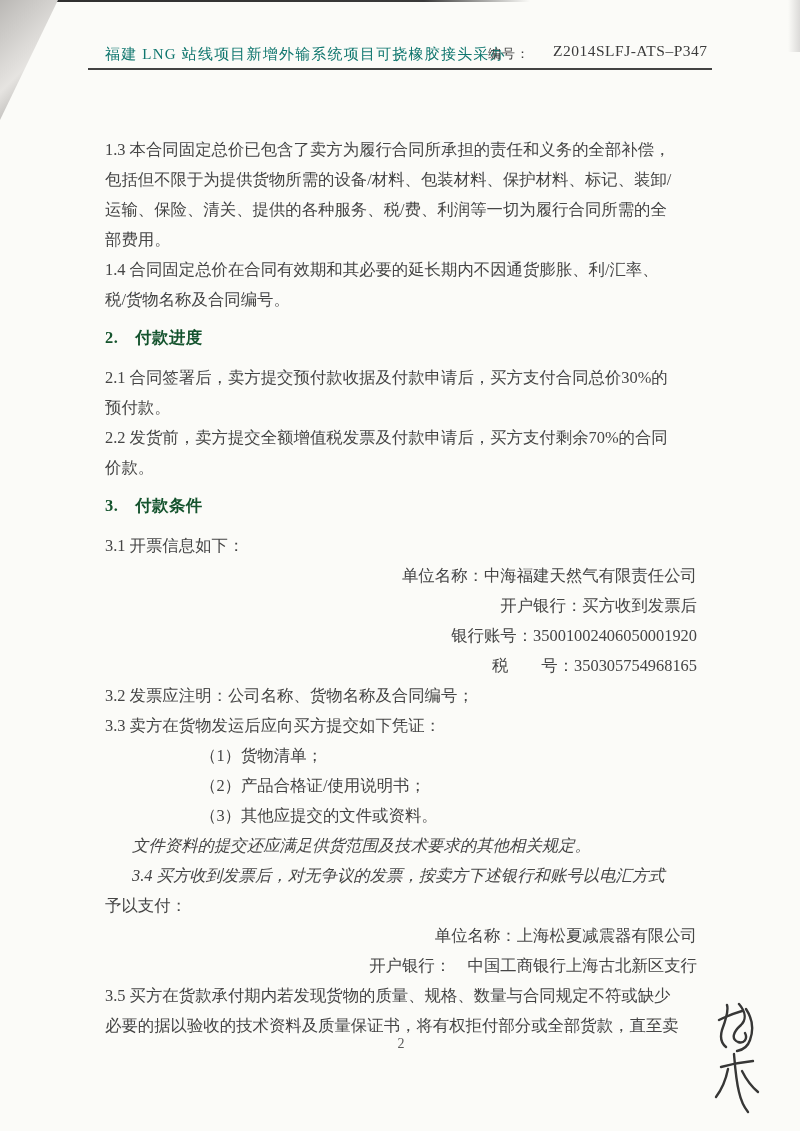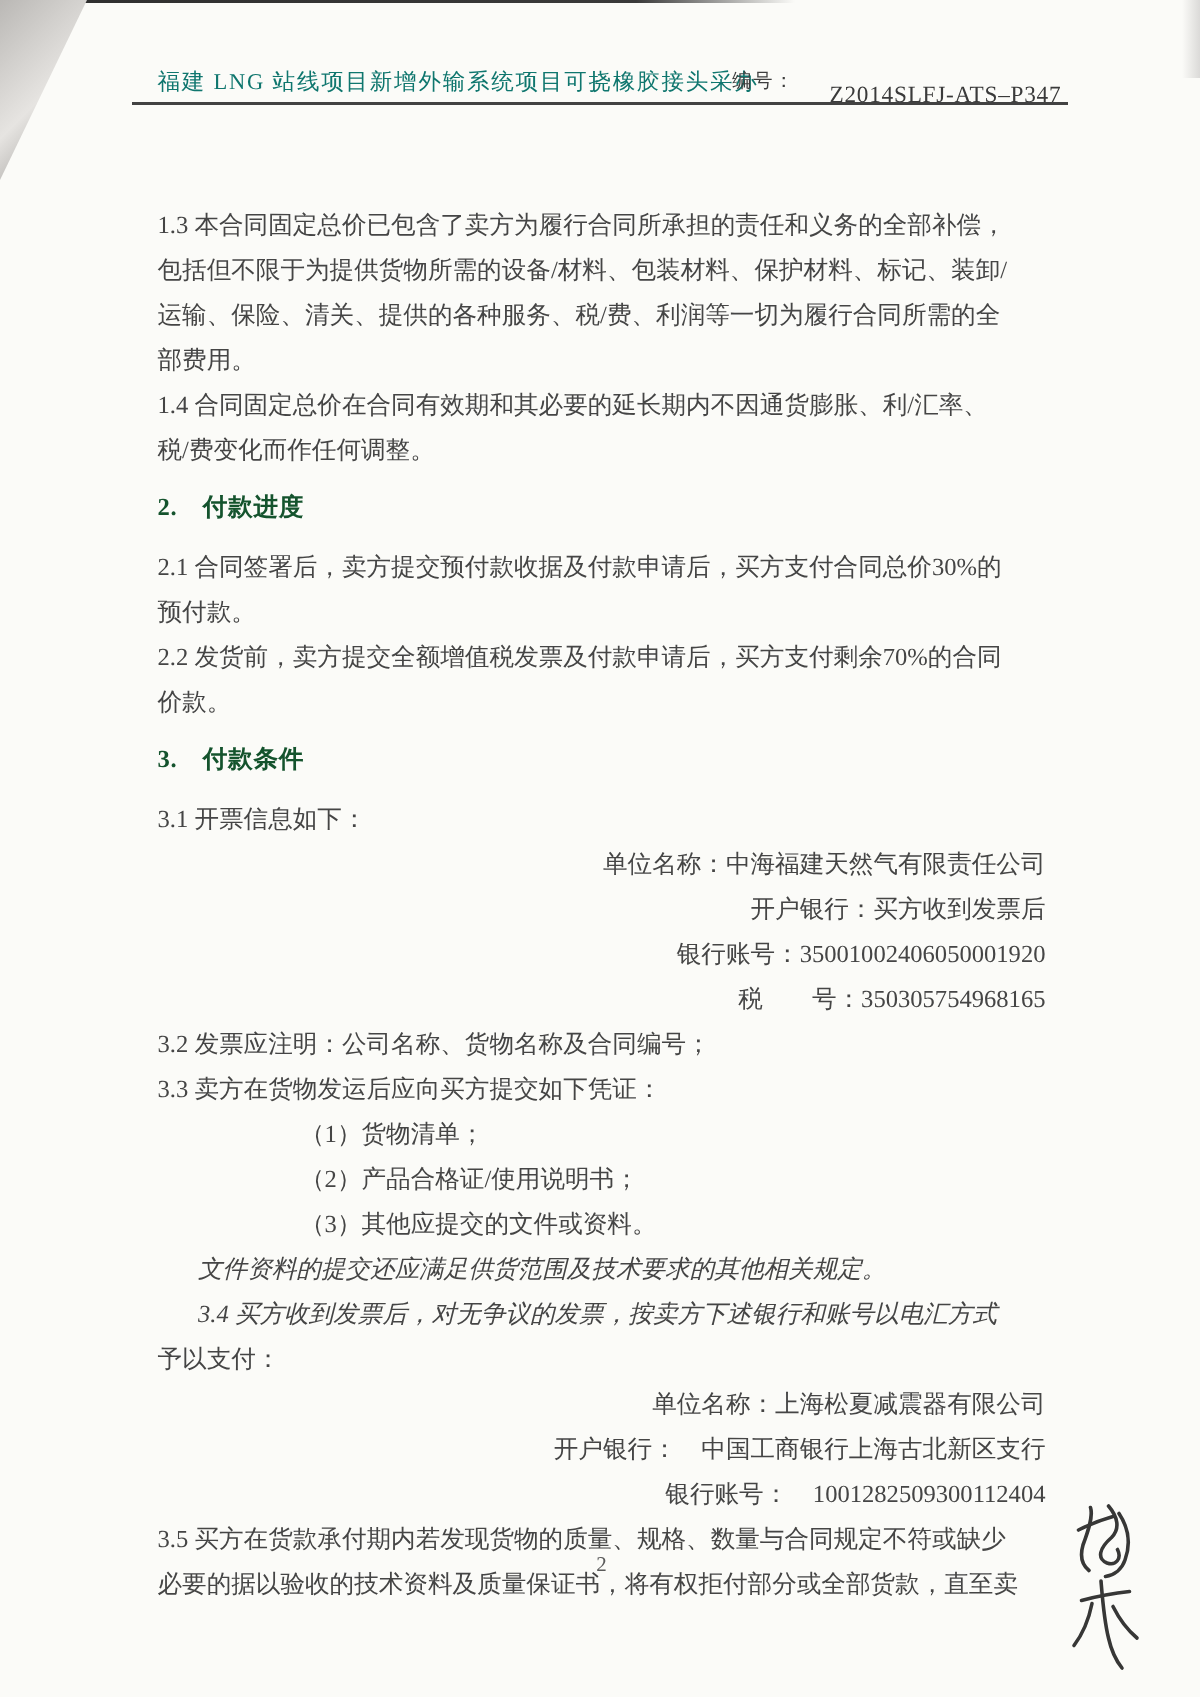--- a/index.html
+++ b/index.html
@@ -27,21 +27,21 @@
   
   .header-title {
     position:absolute; top:45px; left:105px;
     font-size:15px; color:#0f766e; letter-spacing:1.2px; white-space:nowrap;
   }
   .header-no-label {
     position:absolute; top:45px; left:488px;
     font-size:13px; color:#3d3d3d; letter-spacing:1px;
   }
   .header-no-value {
-    position:absolute; top:55px; left:553px;
+    position:absolute; top:42px; left:553px;
     font-size:15.5px; color:#3a3a3a; letter-spacing:0.5px;
   }
   .header-rule {
     position:absolute; top:68px; left:88px; width:624px; height:2px;
     background:#424242;
   }
   
   .doc-body {
     position:absolute; top:99px; left:105px; width:592px;
     font-size:16.4px;
@@ -75,21 +75,21 @@
 <div class="header-no-label">编号：</div>
 <div class="header-no-value">Z2014SLFJ-ATS–P347</div>
 <div class="header-rule"></div>
 
 <div class="doc-body">
   <div class="ln">1.3 本合同固定总价已包含了卖方为履行合同所承担的责任和义务的全部补偿，</div>
   <div class="ln">包括但不限于为提供货物所需的设备/材料、包装材料、保护材料、标记、装卸/</div>
   <div class="ln">运输、保险、清关、提供的各种服务、税/费、利润等一切为履行合同所需的全</div>
   <div class="ln">部费用。</div>
   <div class="ln">1.4 合同固定总价在合同有效期和其必要的延长期内不因通货膨胀、利/汇率、</div>
-  <div class="ln">税/费变化而作任何调整。</div>
+  <div class="ln">税/货物名称及合同编号。</div>
   <div class="ln heading">2.　付款进度</div>
   <div class="ln">2.1 合同签署后，卖方提交预付款收据及付款申请后，买方支付合同总价30%的</div>
   <div class="ln">预付款。</div>
   <div class="ln">2.2 发货前，卖方提交全额增值税发票及付款申请后，买方支付剩余70%的合同</div>
   <div class="ln">价款。</div>
   <div class="ln heading">3.　付款条件</div>
   <div class="ln">3.1 开票信息如下：</div>
   <div class="ln ind2">单位名称：中海福建天然气有限责任公司</div>
   <div class="ln ind2">开户银行：买方收到发票后</div>
   <div class="ln ind2">银行账号：35001002406050001920</div>
@@ -97,21 +97,20 @@
   <div class="ln">3.2 发票应注明：公司名称、货物名称及合同编号；</div>
   <div class="ln">3.3 卖方在货物发运后应向买方提交如下凭证：</div>
   <div class="ln ind3">（1）货物清单；</div>
   <div class="ln ind3">（2）产品合格证/使用说明书；</div>
   <div class="ln ind3">（3）其他应提交的文件或资料。</div>
   <div class="ln ind1">文件资料的提交还应满足供货范围及技术要求的其他相关规定。</div>
   <div class="ln ind1">3.4 买方收到发票后，对无争议的发票，按卖方下述银行和账号以电汇方式</div>
   <div class="ln">予以支付：</div>
   <div class="ln ind2">单位名称：上海松夏减震器有限公司</div>
   <div class="ln ind2">开户银行：　中国工商银行上海古北新区支行</div>
-  <div class="ln ind2">银行账号：　1001282509300112404</div>
   <div class="ln">3.5 买方在货款承付期内若发现货物的质量、规格、数量与合同规定不符或缺少</div>
   <div class="ln">必要的据以验收的技术资料及质量保证书，将有权拒付部分或全部货款，直至卖</div>
 </div>
 
 <div class="page-number">2</div>
 
 <div class="signature" role="img" aria-label="杨央">
   <svg width="60" height="122" viewBox="0 0 60 122" xmlns="http://www.w3.org/2000/svg">
     <g fill="none" stroke="#1c1c1c" stroke-width="2.4" stroke-linecap="round" stroke-linejoin="round" opacity="0.88">
 

